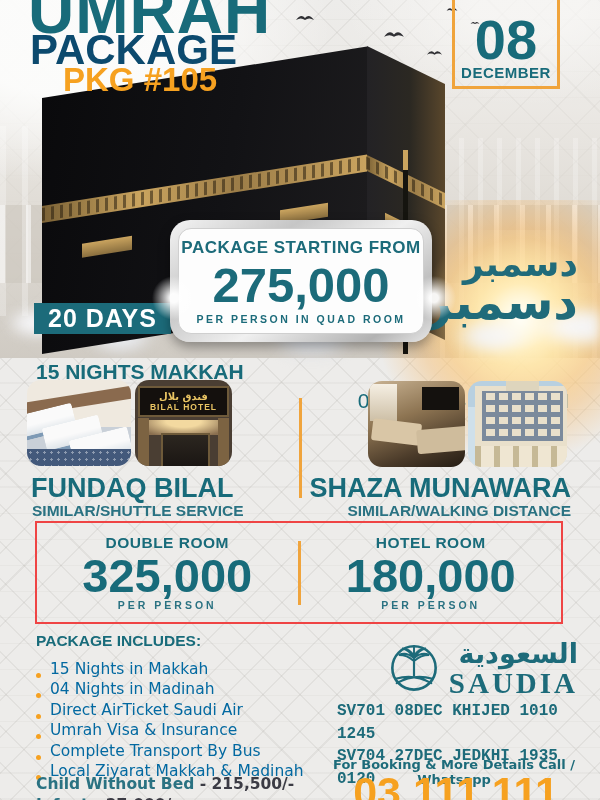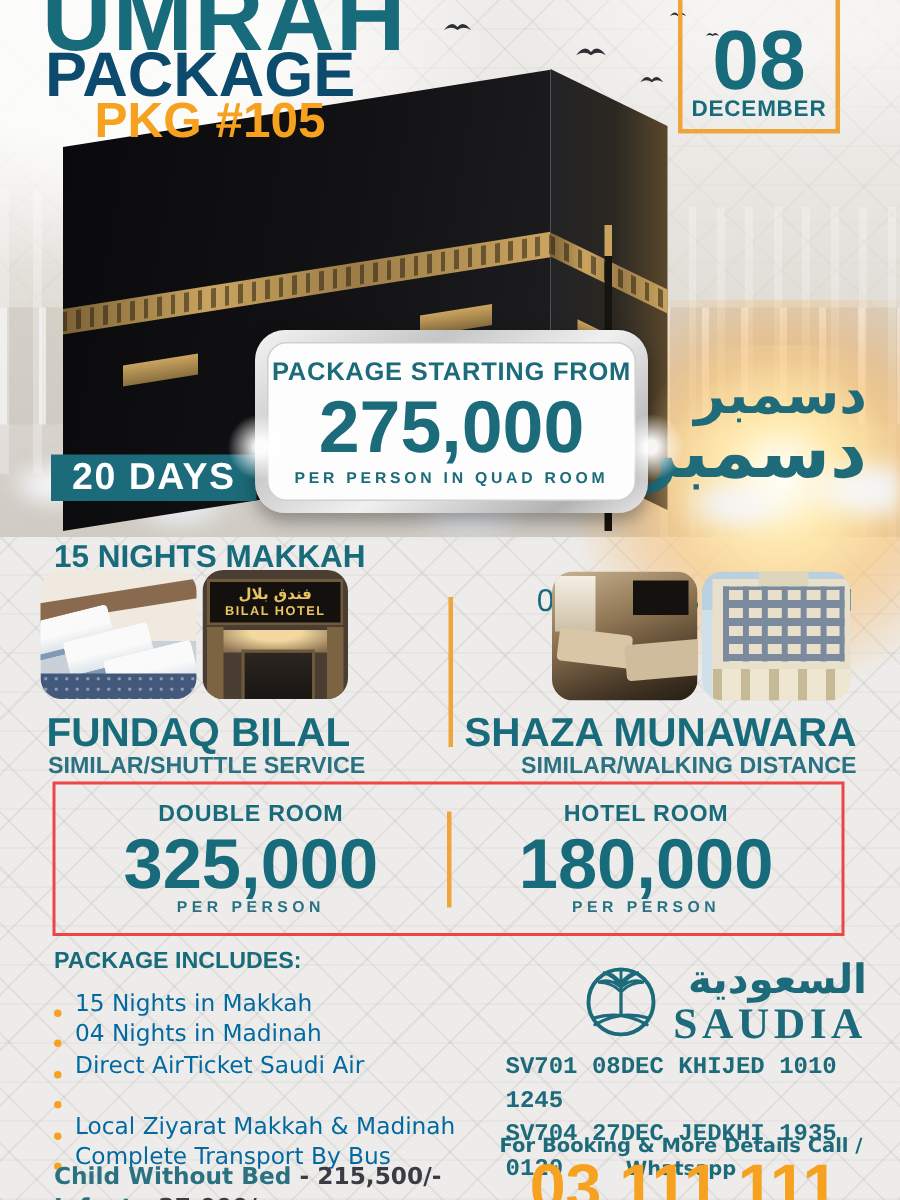--- a/index.html
+++ b/index.html
@@ -290,28 +290,29 @@
     <div class="inc-item">
         <span class="inc-dot"></span>
         <span>04 Nights in Madinah</span>
       </div>
     <div class="inc-item">
         <span class="inc-dot"></span>
         <span>Direct AirTicket Saudi Air</span>
       </div>
     <div class="inc-item">
         <span class="inc-dot"></span>
+        <span>Umrah Visa &amp; Insurance</span>
+      </div>
+    <div class="inc-item">
+        <span class="inc-dot"></span>
+        <span>Complete Transport By Bus</span>
       </div>
     <div class="inc-item">
         <span class="inc-dot"></span>
         <span>Local Ziyarat Makkah &amp; Madinah</span>
-      </div>
-    <div class="inc-item">
-        <span class="inc-dot"></span>
-        <span>Complete Transport By Bus</span>
       </div>
   </div>
   <div class="child-line"><span class="cw-label">Child Without Bed</span><span class="cw-value"> - 215,500/-</span></div>
   <div class="infant-line"><span class="cw-label">Infant</span><span class="cw-value"> - 27,000/-</span></div>
 
   <div class="airline-logo">
     <svg width="52" height="52" viewBox="0 0 48 48">
       <circle cx="24" cy="23" r="20" fill="none" stroke="#1d6b7a" stroke-width="2.4"></circle>
       <line x1="24" y1="14" x2="24" y2="31" stroke="#1d6b7a" stroke-width="2"></line>
       <path d="M24 14 Q17 8 10 11 Q18 11 23 16 M24 14 Q31 8 38 11 Q30 11 25 16 M24 12 Q20 5 13 5 Q20 7 23 13 M24 12 Q28 5 35 5 Q28 7 25 13 M24 11 Q24 4 24 3" fill="none" stroke="#1d6b7a" stroke-width="1.8" stroke-linecap="round"></path>

